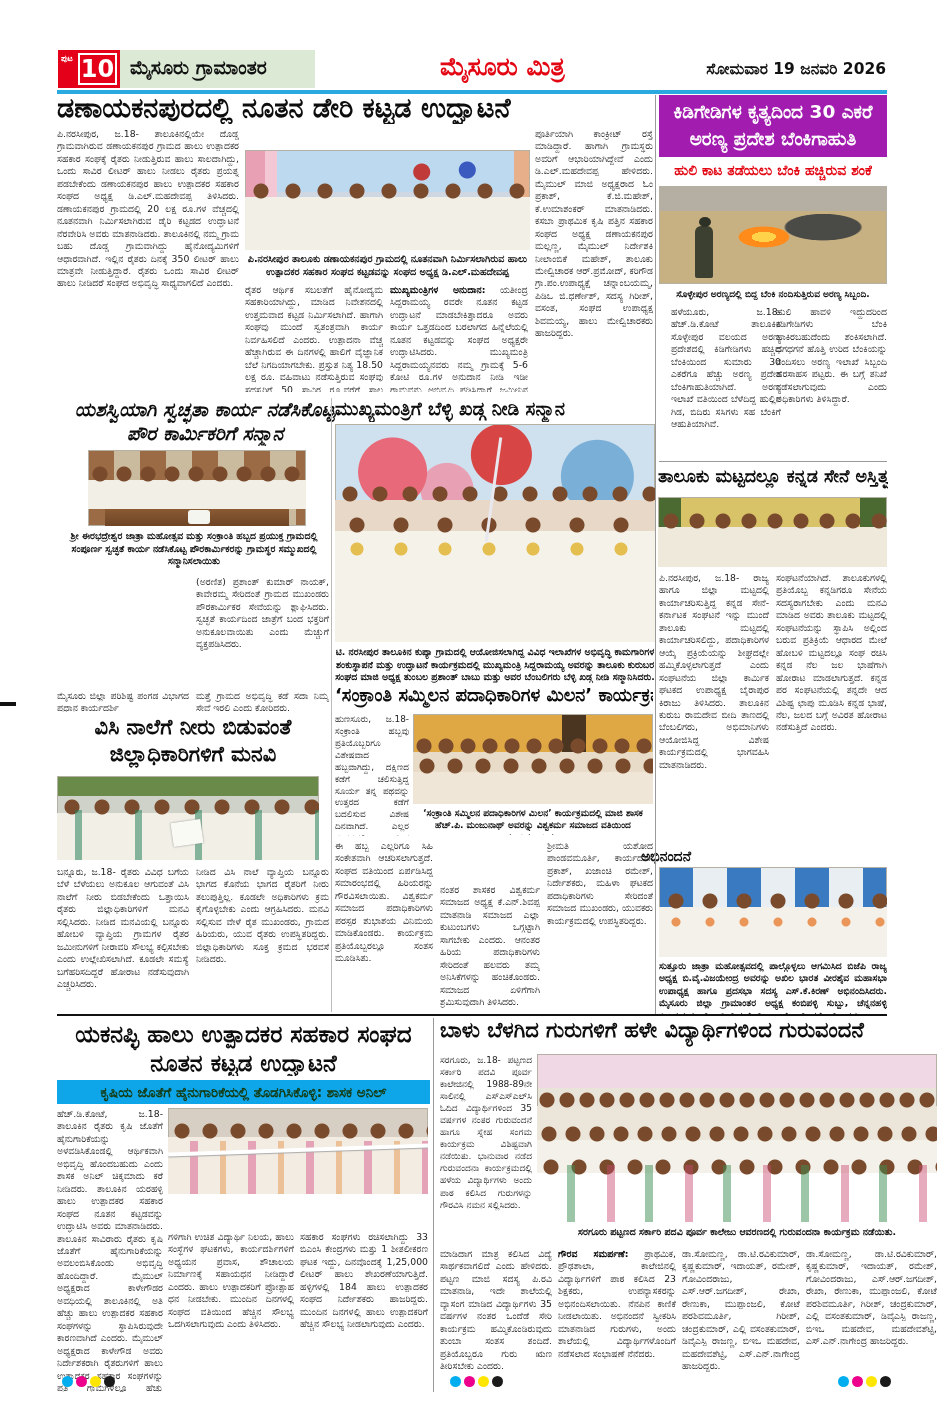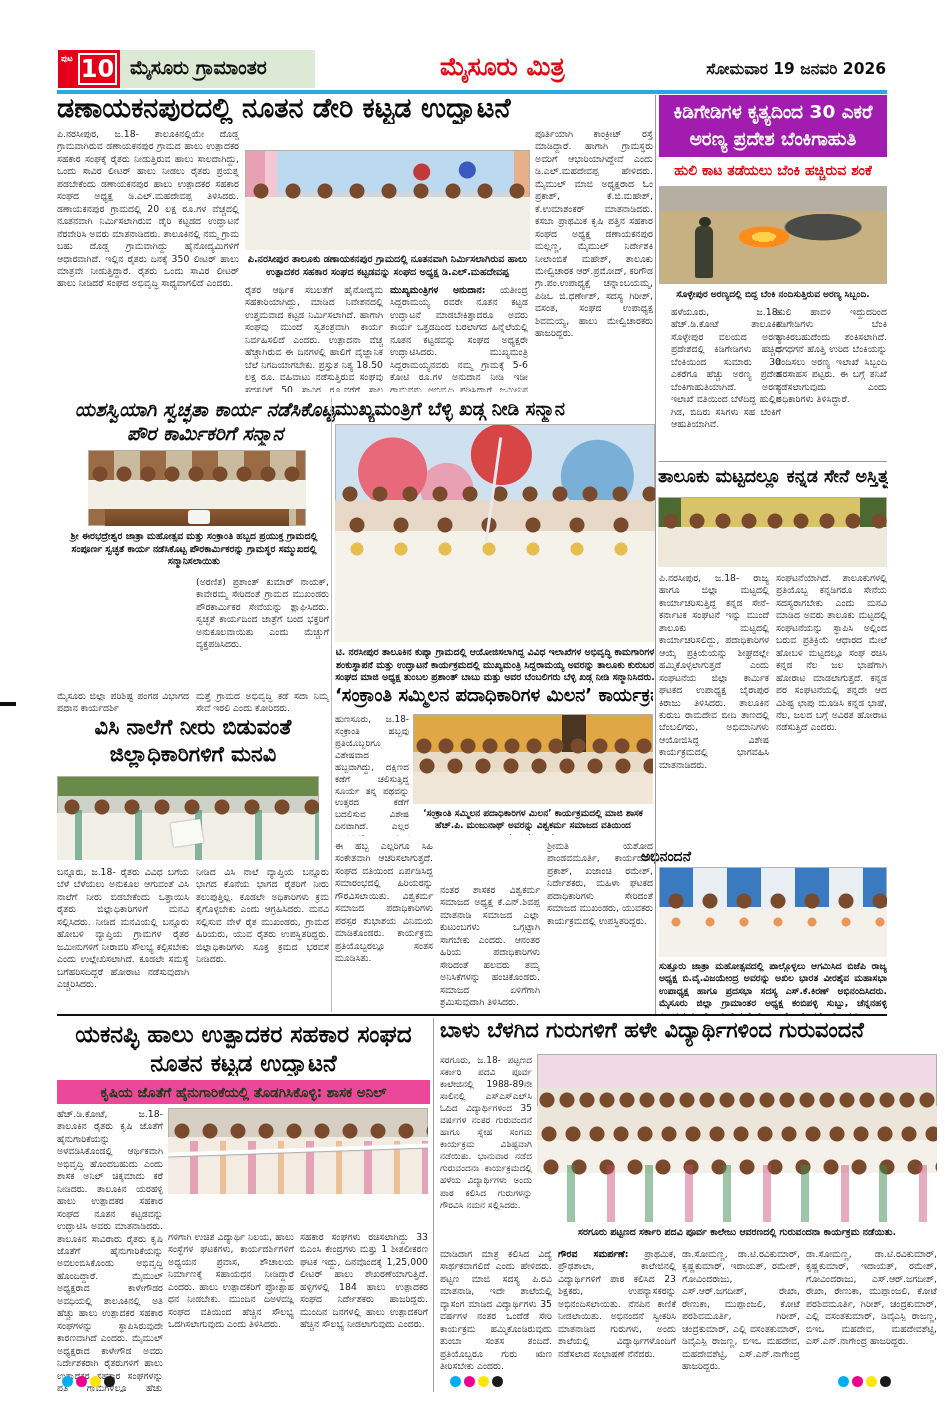--- a/index.html
+++ b/index.html
@@ -153,30 +153,30 @@
     <div class="ppl" style="bottom:0;height:74%;--t:30px;--shirt:#f2efe7;"></div>
     <div class="accent" style="bottom:0;height:60%;background-image:repeating-linear-gradient(90deg,rgba(0,0,0,0) 0 18px,rgba(40,130,90,.55) 18px 25px,rgba(0,0,0,0) 25px 60px);"></div>
     <div class="abs" style="left:44%;bottom:18%;width:30px;height:24px;background:#fafaf5;transform:rotate(-8deg);box-shadow:0 0 2px #888;"></div>
   </div>
   <div class="abs col" style="left:57px;top:866px;width:132px;height:146px;">ಬನ್ನೂರು, ಜ.18- ರೈತರು ವಿವಿಧ ಬಗೆಯ ಬೆಳೆ ಬೆಳೆಯಲು ಅನುಕೂಲ ಆಗುವಂತೆ ವಿಸಿ ನಾಲೆಗೆ ನೀರು ಬಿಡಬೇಕೆಂದು ಒತ್ತಾಯಿಸಿ ರೈತರು ಜಿಲ್ಲಾಧಿಕಾರಿಗಳಿಗೆ ಮನವಿ ಸಲ್ಲಿಸಿದರು. ನೀಡಿದ ಮನವಿಯಲ್ಲಿ ಬನ್ನೂರು ಹೋಬಳಿ ವ್ಯಾಪ್ತಿಯ ಗ್ರಾಮಗಳ ರೈತರ ಜಮೀನುಗಳಿಗೆ ನೀರಾವರಿ ಸೌಲಭ್ಯ ಕಲ್ಪಿಸಬೇಕು ಎಂದು ಉಲ್ಲೇಖಿಸಲಾಗಿದೆ. ಕೂಡಲೇ ಸಮಸ್ಯೆ ಬಗೆಹರಿಸದಿದ್ದರೆ ಹೋರಾಟ ನಡೆಸುವುದಾಗಿ ಎಚ್ಚರಿಸಿದರು.</div>
   <div class="abs col" style="left:196px;top:866px;width:133px;height:146px;">ನೀಡಿದ ವಿಸಿ ನಾಲೆ ವ್ಯಾಪ್ತಿಯ ಬನ್ನೂರು ಭಾಗದ ಕೊನೆಯ ಭಾಗದ ರೈತರಿಗೆ ನೀರು ತಲುಪುತ್ತಿಲ್ಲ. ಕೂಡಲೇ ಅಧಿಕಾರಿಗಳು ಕ್ರಮ ಕೈಗೊಳ್ಳಬೇಕು ಎಂದು ಆಗ್ರಹಿಸಿದರು. ಮನವಿ ಸಲ್ಲಿಸುವ ವೇಳೆ ರೈತ ಮುಖಂಡರು, ಗ್ರಾಮದ ಹಿರಿಯರು, ಯುವ ರೈತರು ಉಪಸ್ಥಿತರಿದ್ದರು. ಜಿಲ್ಲಾಧಿಕಾರಿಗಳು ಸೂಕ್ತ ಕ್ರಮದ ಭರವಸೆ ನೀಡಿದರು.</div>
 
   <div class="abs" style="left:57px;top:1014px;width:830px;height:2px;background:#111;"></div>
 
   <div class="abs headline hl-center" style="left:57px;top:1020px;width:373px;height:56px;font-size:23px;line-height:1.25;">ಯಕನಪ್ಳಿ ಹಾಲು ಉತ್ಪಾದಕರ ಸಹಕಾರ ಸಂಘದ ನೂತನ ಕಟ್ಟಡ ಉದ್ಘಾಟನೆ</div>
-  <div class="abs" style="left:57px;top:1080px;width:373px;height:24px;background:#ec4899;">
+  <div class="abs" style="left:57px;top:1080px;width:373px;height:24px;background:#0ea5e9;">
     <span style="position:absolute;left:0;right:0;top:4px;text-align:center;font-size:13.5px;font-weight:bold;color:#143a10;">ಕೃಷಿಯ ಜೊತೆಗೆ ಹೈನುಗಾರಿಕೆಯಲ್ಲಿ ತೊಡಗಿಸಿಕೊಳ್ಳಿ: ಶಾಸಕ ಅನಿಲ್</span>
   </div>
   <div class="abs col" style="left:57px;top:1108px;width:106px;height:284px;">ಹೆಚ್.ಡಿ.ಕೋಟೆ, ಜ.18- ತಾಲೂಕಿನ ರೈತರು ಕೃಷಿ ಜೊತೆಗೆ ಹೈನುಗಾರಿಕೆಯನ್ನು ಅಳವಡಿಸಿಕೊಂಡಲ್ಲಿ ಆರ್ಥಿಕವಾಗಿ ಅಭಿವೃದ್ಧಿ ಹೊಂದಬಹುದು ಎಂದು ಶಾಸಕ ಅನಿಲ್ ಚಿಕ್ಕಮಾದು ಕರೆ ನೀಡಿದರು. ತಾಲೂಕಿನ ಯರಹಳ್ಳಿ ಹಾಲು ಉತ್ಪಾದಕರ ಸಹಕಾರ ಸಂಘದ ನೂತನ ಕಟ್ಟಡವನ್ನು ಉದ್ಘಾಟಿಸಿ ಅವರು ಮಾತನಾಡಿದರು. ತಾಲೂಕಿನ ಸಾವಿರಾರು ರೈತರು ಕೃಷಿ ಜೊತೆಗೆ ಹೈನುಗಾರಿಕೆಯನ್ನು ಅವಲಂಬಿಸಿಕೊಂಡು ಅಭಿವೃದ್ಧಿ ಹೊಂದಿದ್ದಾರೆ. ಮೈಮುಲ್ ಅಧ್ಯಕ್ಷರಾದ ಕಾಳೇಗೌಡರ ಅವಧಿಯಲ್ಲಿ ತಾಲೂಕಿನಲ್ಲಿ ಅತಿ ಹೆಚ್ಚು ಹಾಲು ಉತ್ಪಾದಕರ ಸಹಕಾರ ಸಂಘಗಳನ್ನು ಸ್ಥಾಪಿಸಿರುವುದೇ ಕಾರಣವಾಗಿದೆ ಎಂದರು. ಮೈಮುಲ್ ಅಧ್ಯಕ್ಷರಾದ ಕಾಳೇಗೌಡ ಅವರು ನಿರ್ದೇಶಕರಾಗಿ ರೈತರುಗಳಿಗೆ ಹಾಲು ಉತ್ಪಾದಕರ ಸಹಕಾರ ಸಂಘಗಳನ್ನು ಪ್ರತಿ ಗ್ರಾಮಗಳಲ್ಲೂ ಹೆಚ್ಚು ಸ್ಥಾಪಿಸುವುದರ ಮೂಲಕ ರೈತರ ಕುಟುಂಬಗಳಿಗೆ ಬೆನ್ನೆಲುಬಾಗಿ ನಿಂತು ಸದಸ್ಯರ ಮಕ್ಕಳ ವಿದ್ಯಾಭ್ಯಾಸಕ್ಕೆ ವಿದ್ಯಾರ್ಥಿವೇತನ, ಉನ್ನತ ಶಿಕ್ಷಣ ಪಡೆಯುವ ವಿದ್ಯಾರ್ಥಿ</div>
   <div class="photo" style="left:168px;top:1108px;width:260px;height:86px;background:#d8cfc4;">
     <div class="ppl" style="bottom:0;height:84%;--t:28px;--shirt:#f2ece2;"></div>
     <div class="accent" style="bottom:0;height:62%;background-image:repeating-linear-gradient(90deg,rgba(0,0,0,0) 0 22px,rgba(216,90,140,.5) 22px 30px,rgba(0,0,0,0) 30px 52px,rgba(230,140,60,.45) 52px 58px);"></div>
     <div class="abs" style="left:0;right:0;top:46%;height:4px;background:#ffffff;transform:rotate(-2deg);box-shadow:0 1px 1px #aaa;"></div>
   </div>
-  <div class="abs col" style="left:168px;top:1231px;width:126px;height:161px;">ಗಳಿಗಾಗಿ ಉಚಿತ ವಿದ್ಯಾರ್ಥಿ ನಿಲಯ, ಹಾಲು ಸಂಸ್ಥೆಗಳ ಘಟಕಗಳು, ಕಾರ್ಯದರ್ಶಿಗಳಿಗೆ ಅಧ್ಯಯನ ಪ್ರವಾಸ, ಶೌಚಾಲಯ ನಿರ್ಮಾಣಕ್ಕೆ ಸಹಾಯಧನ ನೀಡಿದ್ದಾರೆ ಎಂದರು. ಹಾಲು ಉತ್ಪಾದಕರಿಗೆ ಪ್ರೋತ್ಸಾಹ ಧನ ನೀಡಬೇಕು. ಮುಂದಿನ ದಿಅಳವಡ್ಲಿ ಸಂಘದ ವತಿಯಿಂದ ಹೆಚ್ಚಿನ ಸೌಲಭ್ಯ ಒದಗಿಸಲಾಗುವುದು ಎಂದು ತಿಳಿಸಿದರು.</div>
+  <div class="abs col" style="left:168px;top:1231px;width:126px;height:161px;">ಗಳಿಗಾಗಿ ಉಚಿತ ವಿದ್ಯಾರ್ಥಿ ನಿಲಯ, ಹಾಲು ಸಂಸ್ಥೆಗಳ ಘಟಕಗಳು, ಕಾರ್ಯದರ್ಶಿಗಳಿಗೆ ಅಧ್ಯಯನ ಪ್ರವಾಸ, ಶೌಚಾಲಯ ನಿರ್ಮಾಣಕ್ಕೆ ಸಹಾಯಧನ ನೀಡಿದ್ದಾರೆ ಎಂದರು. ಹಾಲು ಉತ್ಪಾದಕರಿಗೆ ಪ್ರೋತ್ಸಾಹ ಧನ ನೀಡಬೇಕು. ಮುಂದಿನ ದಿನಗಳಲ್ಲಿ ಸಂಘದ ವತಿಯಿಂದ ಹೆಚ್ಚಿನ ಸೌಲಭ್ಯ ಒದಗಿಸಲಾಗುವುದು ಎಂದು ತಿಳಿಸಿದರು.</div>
   <div class="abs col" style="left:300px;top:1231px;width:128px;height:161px;">ಸಹಕಾರ ಸಂಘಗಳು ರಚಿಸಲಾಗಿದ್ದು 33 ಬಿಎಂಸಿ ಕೇಂದ್ರಗಳು ಮತ್ತು 1 ಶೀತಲೀಕರಣ ಘಟಕ ಇದ್ದು, ದಿನವೊಂದಕ್ಕೆ 1,25,000 ಲೀಟರ್ ಹಾಲು ಶೇಖರಣೆಯಾಗುತ್ತಿದೆ. ಹಳ್ಳಿಗಳಲ್ಲಿ 184 ಹಾಲು ಉತ್ಪಾದಕರ ಸಂಘದ ನಿರ್ದೇಶಕರು ಹಾಜರಿದ್ದರು. ಮುಂದಿನ ದಿನಗಳಲ್ಲಿ ಹಾಲು ಉತ್ಪಾದಕರಿಗೆ ಹೆಚ್ಚಿನ ಸೌಲಭ್ಯ ನೀಡಲಾಗುವುದು ಎಂದರು.</div>
 
   <div class="abs headline" style="left:440px;top:1018px;width:500px;height:30px;font-size:21px;white-space:nowrap;">ಬಾಳು ಬೆಳಗಿದ ಗುರುಗಳಿಗೆ ಹಳೇ ವಿದ್ಯಾರ್ಥಿಗಳಿಂದ ಗುರುವಂದನೆ</div>
   <div class="abs col" style="left:440px;top:1054px;width:92px;height:170px;font-size:9px;">ಸರಗೂರು, ಜ.18- ಪಟ್ಟಣದ ಸರ್ಕಾರಿ ಪದವಿ ಪೂರ್ವ ಕಾಲೇಜಿನಲ್ಲಿ 1988-89ನೇ ಸಾಲಿನಲ್ಲಿ ಎಸ್‌ಎಸ್‌ಎಲ್‌ಸಿ ಓದಿದ ವಿದ್ಯಾರ್ಥಿಗಳಿಂದ 35 ವರ್ಷಗಳ ನಂತರ ಗುರುವಂದನೆ ಹಾಗೂ ಸ್ನೇಹ ಸಂಗಮ ಕಾರ್ಯಕ್ರಮ ವಿಶಿಷ್ಟವಾಗಿ ನಡೆಯಿತು. ಭಾನುವಾರ ನಡೆದ ಗುರುವಂದನಾ ಕಾರ್ಯಕ್ರಮದಲ್ಲಿ ಹಳೆಯ ವಿದ್ಯಾರ್ಥಿಗಳು ಅಂದು ಪಾಠ ಕಲಿಸಿದ ಗುರುಗಳನ್ನು ಗೌರವಿಸಿ ನಮನ ಸಲ್ಲಿಸಿದರು.</div>
   <div class="photo" style="left:537px;top:1054px;width:400px;height:168px;
               background-image:linear-gradient(180deg,#f0d8e4 0 20%,#e8e4da 20%);">
     <div class="ppl" style="bottom:44%;height:34%;--t:20px;--shirt:#ece6da;"></div>
     <div class="ppl" style="bottom:22%;height:36%;--t:24px;--shirt:#f4f1ea;"></div>
     <div class="ppl" style="bottom:0;height:38%;--t:28px;--shirt:#ffffff;"></div>
     <div class="accent" style="bottom:0;height:34%;background-image:repeating-linear-gradient(90deg,rgba(0,0,0,0) 0 30px,rgba(60,140,80,.5) 30px 38px,rgba(0,0,0,0) 38px 70px,rgba(200,70,110,.45) 70px 78px);"></div>

